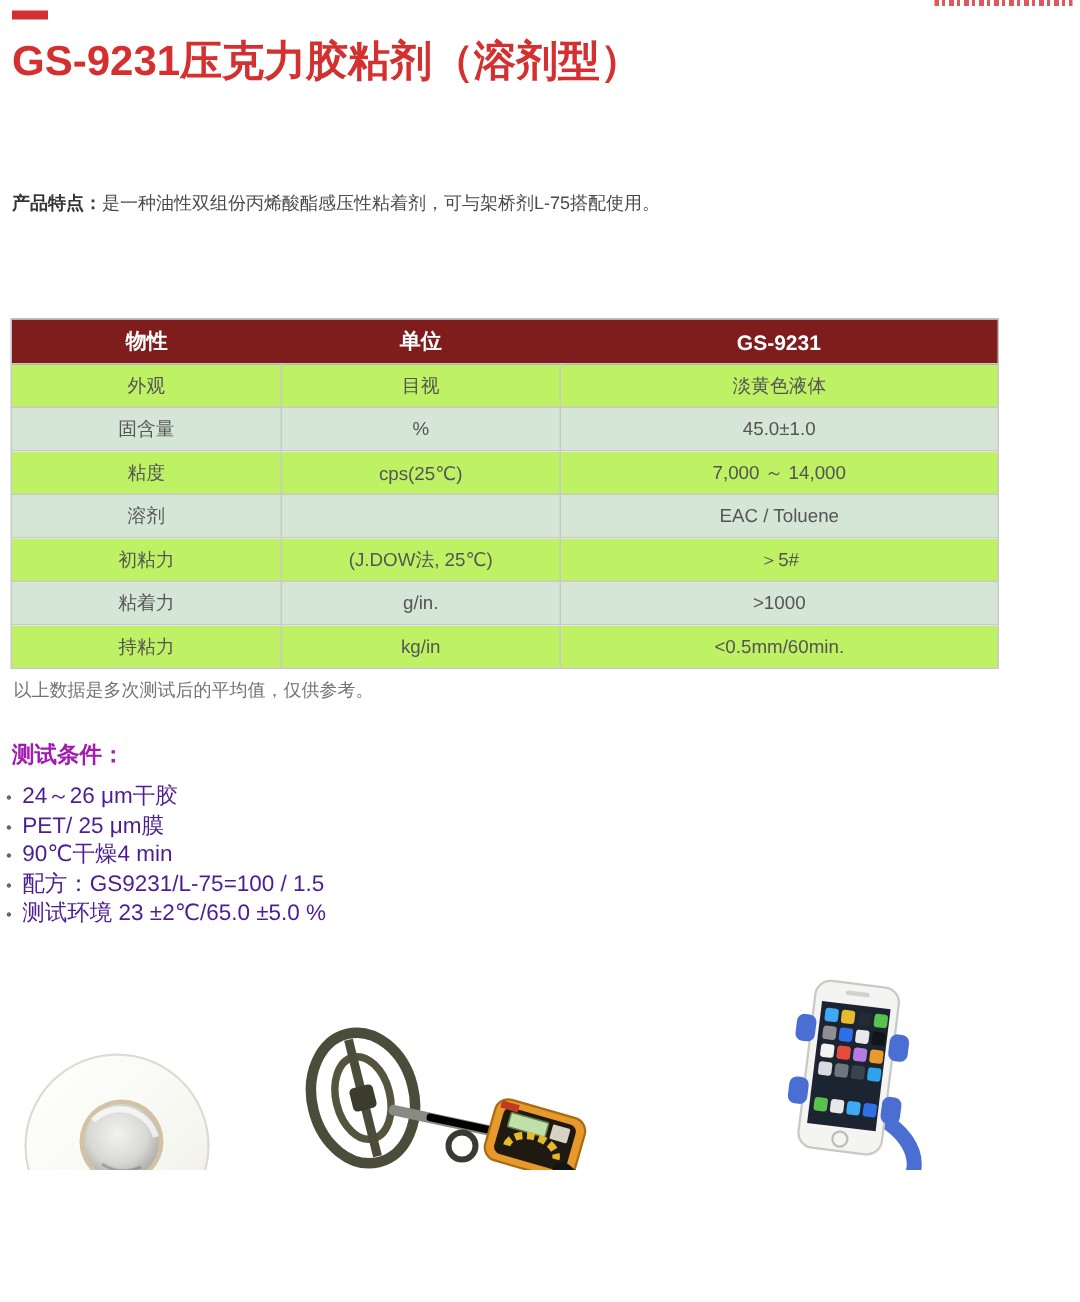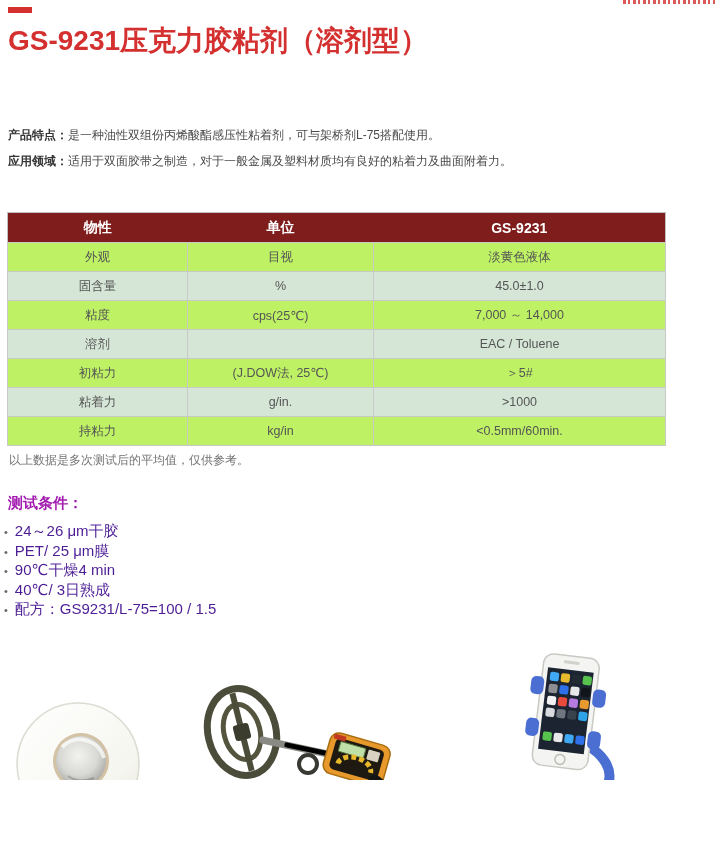--- a/index.html
+++ b/index.html
@@ -58,23 +58,20 @@
 <div class="page">
 
   <div class="red-dash"></div>
   <div class="logo-strip"></div>
 
   <h1 class="page-title">GS-9231压克力胶粘剂（溶剂型）</h1>
 
   <div class="intro">
     <div>
       <span class="lbl">产品特点：</span><span>是一种油性双组份丙烯酸酯感压性粘着剂，可与架桥剂L-75搭配使用。</span>
-    </div>
-    <div>
-      <span class="lbl">应用领域：</span><span>适用于双面胶带之制造，对于一般金属及塑料材质均有良好的粘着力及曲面附着力。</span>
     </div>
   </div>
 
   <table class="spec-table">
     <colgroup>
         <col class="c1">
         <col class="c2">
         <col class="c3">
       </colgroup>
     <thead>
@@ -123,22 +120,22 @@
       </tbody>
   </table>
 
   <div class="table-note">以上数据是多次测试后的平均值，仅供参考。</div>
 
   <div class="tc-heading">测试条件：</div>
   <ul class="tc-list">
       <li>24～26  μm干胶</li>
       <li>PET/ 25 μm膜</li>
       <li>90℃干燥4 min</li>
-      <li>40℃/ 3日熟成</li>
       <li>配方：GS9231/L-75=100 / 1.5</li>
+      <li>测试环境 23 ±2℃/65.0 ±5.0 %</li>
     </ul>
 
   <div class="product img-tape">
     <svg width="145" height="196" viewBox="0 0 145 196">
       <defs>
         <radialGradient id="core" cx="45%" cy="40%" r="70%">
           <stop offset="0%" stop-color="#f2f2f0"></stop>
             <stop offset="55%" stop-color="#d8d8d4"></stop>
             <stop offset="100%" stop-color="#9a9a96"></stop>
         </radialGradient>

